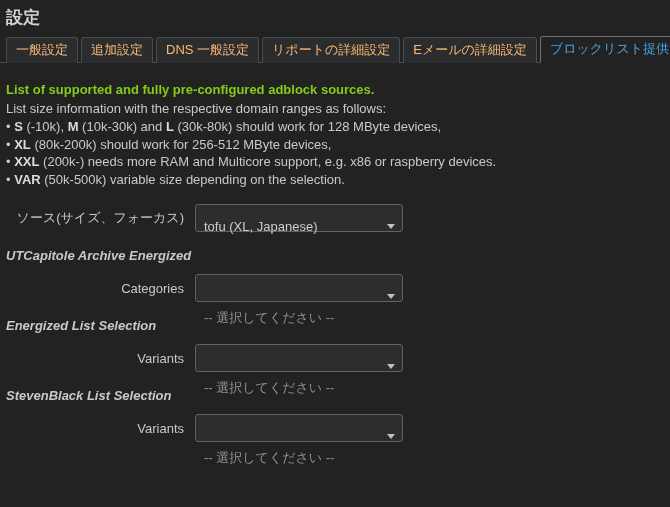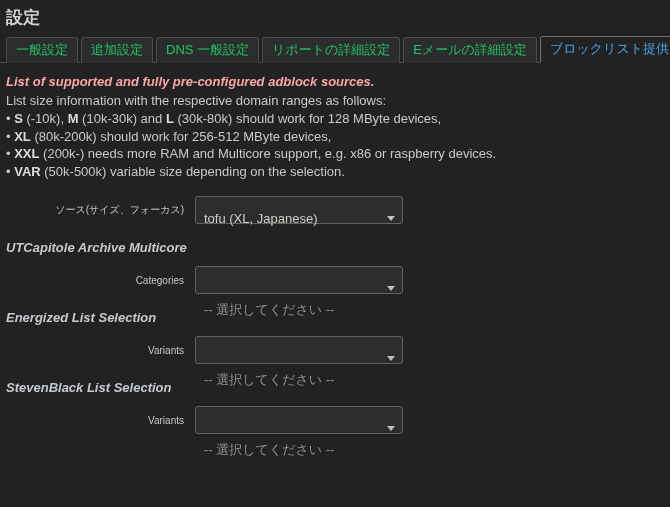--- a/index.html
+++ b/index.html
@@ -40,21 +40,21 @@
     padding: 0 0 0 6px;
     height: 27px;
     display: flex;
     align-items: flex-end;
     border-bottom: 1px solid #4a4c4e;
     box-sizing: border-box;
   }
   .tab {
     font-size: 13px;
     line-height: 14px;
-    color: #22c55e;
+    color: #fdba74;
     background: #2b2c2d;
     border: 1px solid #4a4c4e;
     border-bottom: none;
     border-radius: 3px 3px 0 0;
     padding: 5px 9px 6px 9px;
     margin-right: 3px;
     white-space: nowrap;
     box-sizing: border-box;
     position: relative;
     top: 1px;
@@ -70,23 +70,22 @@
 
   
   .desc {
     padding: 10px 0 0 6px;
     font-size: 13px;
     line-height: 17.5px;
     color: #c9c9c7;
   }
   .desc .lead {
     font-weight: bold;
-    font-style: italic;
-    color: #fca5a5;
-    margin: 0 0 1px 0;
+    color: #84cc16;
+    margin: 8px 0 1px 0;
   }
   .desc .sub {
     margin: 0 0 1px 0;
   }
   .desc .bullet {
     margin: 0;
     white-space: nowrap;
   }
   .desc .bullet b {
     font-weight: bold;
@@ -101,21 +100,21 @@
     display: flex;
     align-items: center;
     height: 36px;
     margin: 0;
   }
   .row .lbl {
     width: 195px;
     text-align: right;
     padding-right: 11px;
     box-sizing: border-box;
-    font-size: 10px;
+    font-size: 13px;
     color: #c8c8c6;
     white-space: nowrap;
   }
   .select {
     width: 208px;
     height: 28px;
     background: #2c2d2e;
     border: 1px solid #5f6265;
     border-radius: 3px;
     box-sizing: border-box;
@@ -206,21 +205,21 @@
     <div class="row">
       <div class="lbl">ソース(サイズ、フォーカス)</div>
       <div class="select">
         <span class="val">tofu (XL, Japanese)</span>
         <span class="arrow"></span>
       </div>
     </div>
 
     <div class="spacer-sm"></div>
 
-    <div class="section-head">UTCapitole Archive Multicore</div>
+    <div class="section-head">UTCapitole Archive Energized</div>
     <div class="row">
       <div class="lbl">Categories</div>
       <div class="select placeholder">
         <span class="val">-- 選択してください --</span>
         <span class="arrow"></span>
       </div>
     </div>
 
     <div class="spacer-sm"></div>
 

